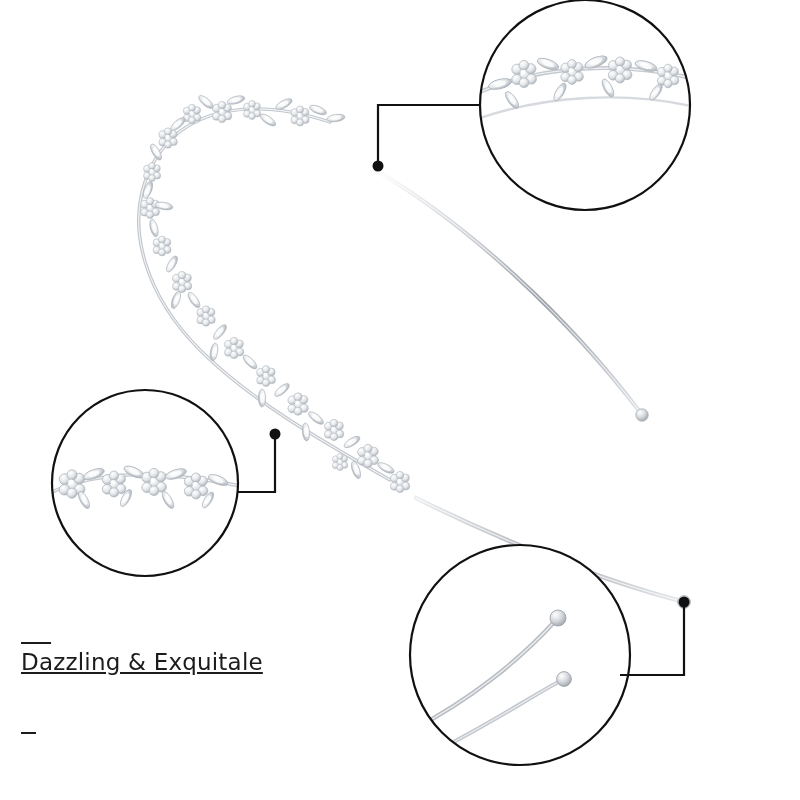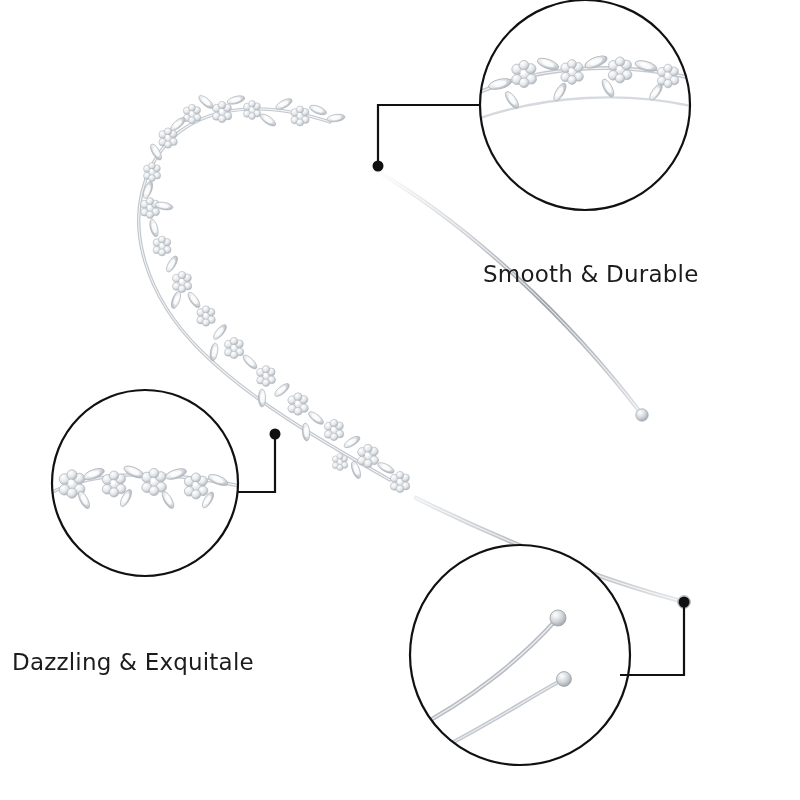--- a/index.html
+++ b/index.html
@@ -30,22 +30,23 @@
     line-height: 30px;
     letter-spacing: 0.2px;
     white-space: pre;
     font-weight: 400;
   }
   #label-smooth {
     left: 483px;
     top: 199px;
   }
   #label-dazzling {
-    left: 12px;
+    left: 21px;
     top: 587px;
+    text-decoration: underline;
   }
   #label-rounded {
     left: 281px;
     top: 753px;
   }
 </style>
 </head>
 <body>
 
 <div id="root">
@@ -216,21 +217,20 @@
         <path d="M 418 760 C 478 732, 528 698, 562 680" fill="none" stroke="#ffffff" stroke-width="1.2" stroke-linecap="round" opacity="0.7"></path>
         <circle cx="564" cy="679" r="7.4" fill="url(#ballGrad)" stroke="#9fa5ac" stroke-width="0.9"></circle>
       </g>
       <circle cx="520" cy="655" r="110" fill="none" stroke="#111111" stroke-width="2.2"></circle>
       <polyline points="684,602 684,675 620,675" fill="none" stroke="#111111" stroke-width="2.2"></polyline>
       <circle cx="684" cy="602" r="5.5" fill="#111111"></circle>
     </g>
   </svg>
 
   <div class="callout-label" id="label-smooth">
-    <div>Smooth &amp; Durable</div>
   </div>
 
   <div class="callout-label" id="label-dazzling">
     <div>Dazzling &amp; Exquitale</div>
   </div>
 
   <div class="callout-label" id="label-rounded">
     
   </div>
 

